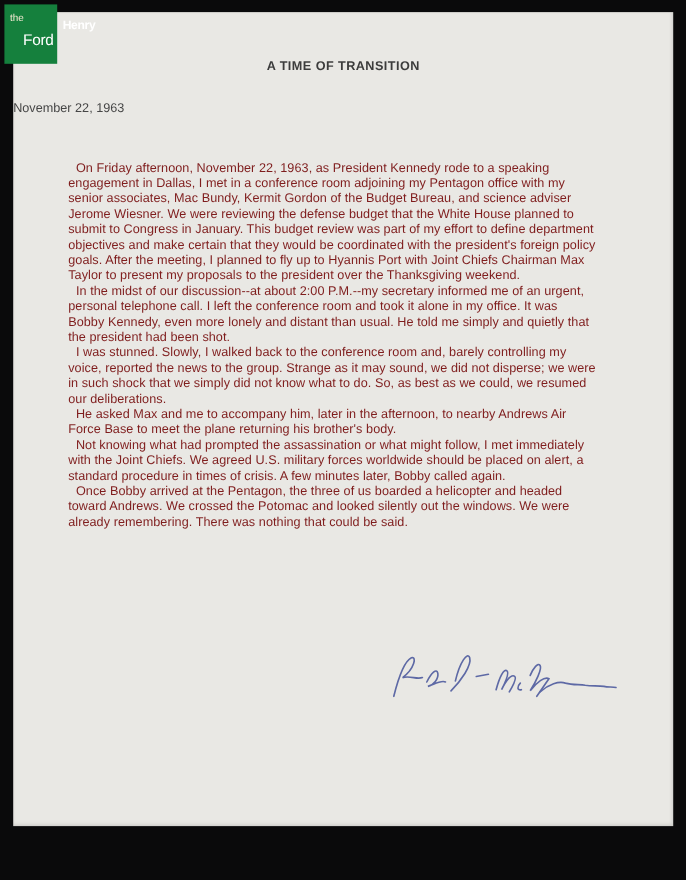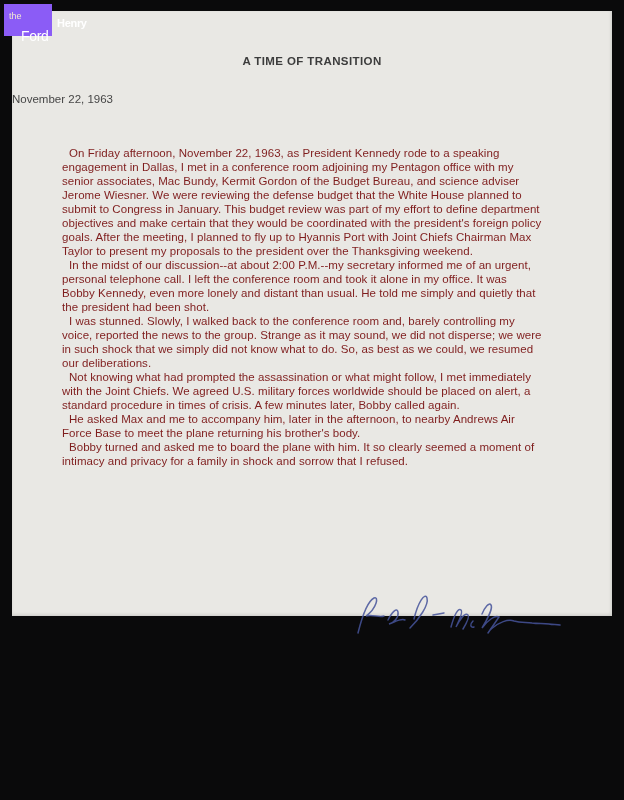--- a/index.html
+++ b/index.html
@@ -10,29 +10,29 @@
     position:relative;
     overflow:hidden;
   }
   .scan-bg{
     position:absolute;inset:0;
     background:#0a0a0b;
   }
   .paper{
     position:absolute;
     left:12px;top:11px;
-    width:600px;height:605px;
+    width:600px;height:740px;
     background:#e9e8e4;
     box-shadow:inset 0 -2px 3px rgba(0,0,0,0.08), inset -2px 0 3px rgba(0,0,0,0.05);
   }
   .logo{
     position:absolute;
     left:4px;top:4px;
-    width:48px;height:32px;
-    background:#8b5cf6;
+    width:48px;height:54px;
+    background:#15803d;
     z-index:5;
   }
   .logo-the{
     position:absolute;left:5px;top:7px;
     font-size:9px;line-height:10px;
     color:#f3e8d2;
   }
   .logo-henry{
     position:absolute;left:17px;top:13px;
     font-size:11px;line-height:12px;
@@ -85,23 +85,23 @@
 <div class="paper">
 
   <h1 class="doc-title">A TIME OF TRANSITION</h1>
 
   <div class="doc-date">November 22, 1963</div>
 
   <div class="body-text">
     <p>On Friday afternoon, November 22, 1963, as President Kennedy rode to a speaking engagement in Dallas, I met in a conference room adjoining my Pentagon office with my senior associates, Mac Bundy, Kermit Gordon of the Budget Bureau, and science adviser Jerome Wiesner. We were reviewing the defense budget that the White House planned to submit to Congress in January. This budget review was part of my effort to define department objectives and make certain that they would be coordinated with the president's foreign policy goals. After the meeting, I planned to fly up to Hyannis Port with Joint Chiefs Chairman Max Taylor to present my proposals to the president over the Thanksgiving weekend.</p>
     <p>In the midst of our discussion--at about 2:00 P.M.--my secretary informed me of an urgent, personal telephone call. I left the conference room and took it alone in my office. It was Bobby Kennedy, even more lonely and distant than usual. He told me simply and quietly that the president had been shot.</p>
     <p>I was stunned. Slowly, I walked back to the conference room and, barely controlling my voice, reported the news to the group. Strange as it may sound, we did not disperse; we were in such shock that we simply did not know what to do. So, as best as we could, we resumed our deliberations.</p>
+    <p>He asked Max and me to accompany him, later in the afternoon, to nearby Andrews Air Force Base to meet the plane returning his brother's body.</p>
     <p>Not knowing what had prompted the assassination or what might follow, I met immediately with the Joint Chiefs. We agreed U.S. military forces worldwide should be placed on alert, a standard procedure in times of crisis. A few minutes later, Bobby called again.</p>
-    <p>He asked Max and me to accompany him, later in the afternoon, to nearby Andrews Air Force Base to meet the plane returning his brother's body.</p>
-    <p>Bobby turned and asked me to board the plane with him. It so clearly seemed a moment of intimacy and privacy for a family in shock and sorrow that I refused.</p>
+    <p>Once Bobby arrived at the Pentagon, the three of us boarded a helicopter and headed toward Andrews. We crossed the Potomac and looked silently out the windows. We were already remembering. There was nothing that could be said.</p>
   </div>
 
   <div class="signature">
     <svg viewBox="0 0 218 62">
       <title>Robert S. McNamara</title>
       <g fill="none" stroke="#46549b" stroke-width="1.5" stroke-linecap="round" opacity="0.85">
         <path d="M10 44 C14 28, 20 12, 26 9 C31 7, 29 19, 18 27 C25 25, 31 29, 36 27"></path>
         <path d="M40 31 C44 23, 49 18, 50 23 C51 28, 46 34, 41 35 C47 33, 53 29, 57 31"></path>
         <path d="M66 30 C70 13, 77 3, 79 9 C81 16, 71 30, 62 39"></path>
         <path d="M85 26 L96 24"></path>

